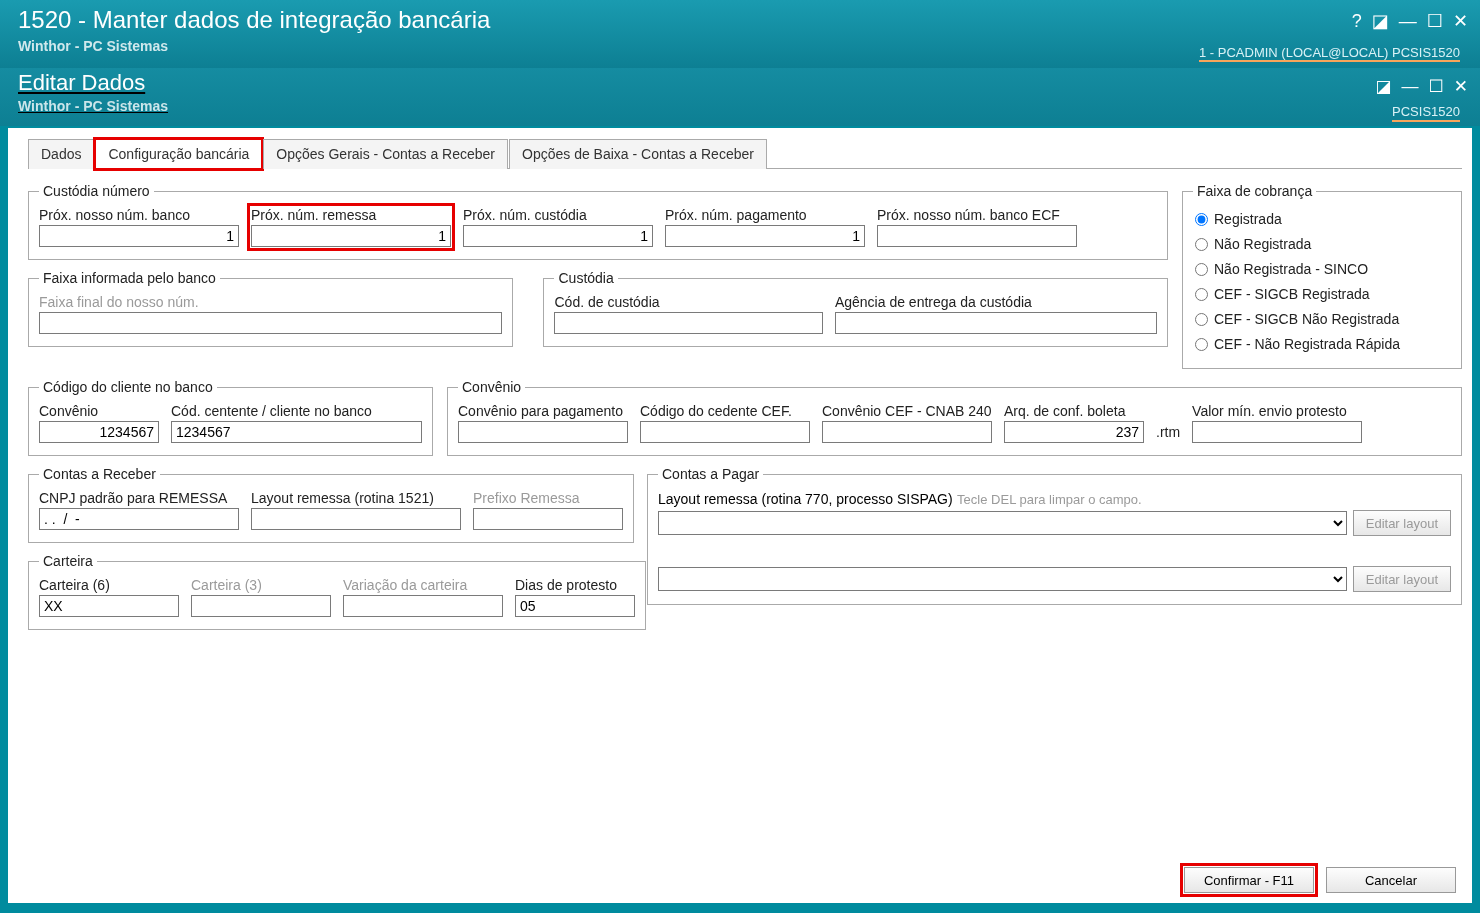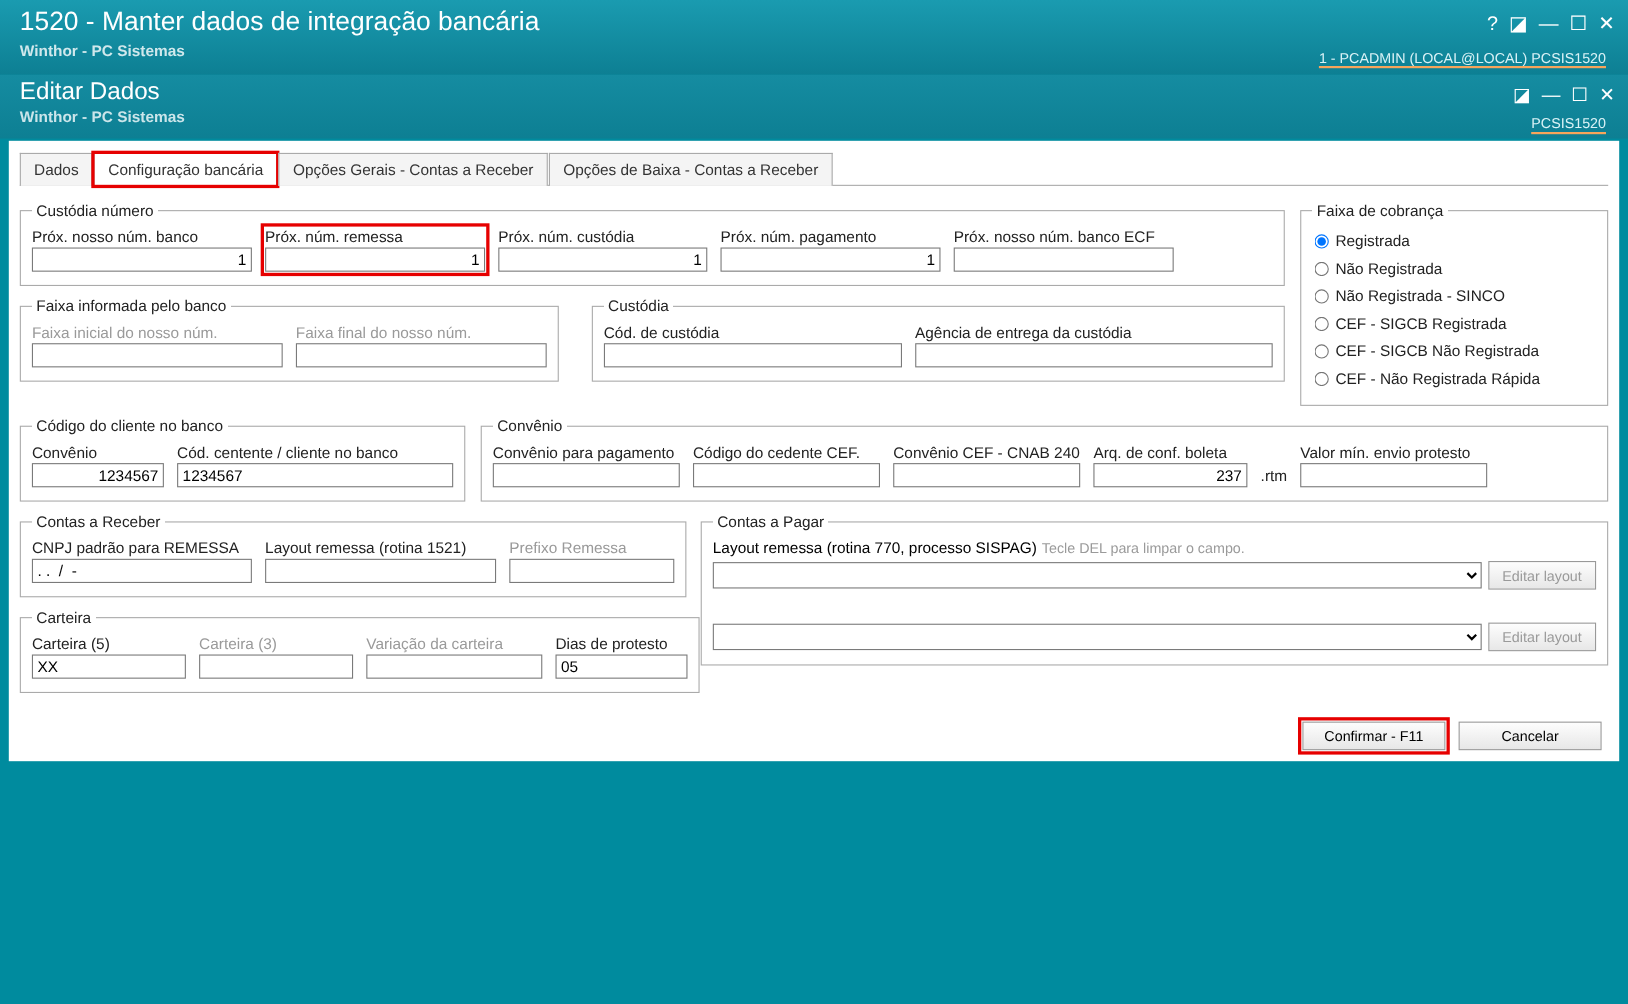--- a/index.html
+++ b/index.html
@@ -5,27 +5,27 @@
 * { box-sizing: border-box; margin: 0; padding: 0; font-family: Arial, sans-serif; }
 body { background: #008b9e; width: 1480px; height: 913px; position: relative; overflow: hidden; }
 .outer-titlebar { height: 68px; background: linear-gradient(to bottom, #1a9bb0, #0d7f93); padding: 6px 18px 4px; position: relative; }
 .outer-title { color: #fff; font-size: 24px; font-weight: normal; }
 .outer-sub { color: #d0e8ec; font-size: 14px; font-weight: bold; margin-top: 4px; }
 .outer-controls { position: absolute; right: 12px; top: 10px; display: flex; gap: 10px; align-items: center; color: #fff; font-size: 18px; }
 .outer-controls span { cursor: pointer; }
 .user-info { position: absolute; right: 20px; bottom: 6px; color: #d9f2f6; font-size: 13px; border-bottom: 2px solid #f7a55b; }
 .ste-tag { position: absolute; right: 0; top: 0; background: #2aa5b8; color: #d9f2f6; font-size: 12px; padding: 1px 3px; border-bottom: 2px solid #f7a55b; }
 
-.inner-titlebar { height: 58px; background: linear-gradient(to bottom, #158ca1, #0d7f93); padding: 2px 18px 2px; position: relative; }
+.inner-titlebar { height: 58px; background: linear-gradient(to bottom, #158ca1, #0d7f93); padding: 2px 18px 2px; position: relative; text-decoration: underline; }
 .inner-title { color: #fff; font-size: 22px; font-weight: normal; }
 .inner-sub { color: #cbe5ea; font-size: 14px; font-weight: bold; margin-top: 2px; }
 .inner-controls { position: absolute; right: 12px; top: 8px; display: flex; gap: 10px; align-items: center; color: #fff; font-size: 17px; }
 .inner-code { position: absolute; right: 20px; bottom: 4px; color: #d9f2f6; font-size: 13px; border-bottom: 2px solid #f7a55b; padding-bottom: 1px;}
 
-.workarea { background: #fff; margin: 2px 8px 8px 8px; height: 564px; padding: 10px 10px 10px 10px; position: relative; }
+.workarea { background: #fff; margin: 2px 8px 8px 8px; height: 775px; padding: 10px 10px 10px 20px; position: relative; }
 .tabs { display: flex; border-bottom: 1px solid #aaa; }
 .tab { padding: 6px 12px; font-size: 14px; color: #333; border: 1px solid #aaa; border-bottom: none; background: #f4f4f4; margin-right: 1px; cursor: pointer; position: relative; top: 1px; }
 .tab.active { background: #fff; border-bottom: 1px solid #fff; }
 .tab.highlight { outline: 3px solid #e60000; outline-offset: -1px; }
 
 .panel { padding-top: 14px; }
 fieldset { border: 1px solid #aaa; margin-bottom: 10px; padding: 8px 10px 12px 10px; position: relative; }
 legend { font-size: 14px; color: #222; padding: 0 4px; }
 .row { display: flex; gap: 12px; align-items: flex-end; }
 .field { display: flex; flex-direction: column; }
@@ -112,24 +112,20 @@
               <input type="text" value="" style="">
             </div>
           </div>
         </fieldset>
 
         <div class="cols" style="gap:30px">
           <fieldset style="flex:1">
             <legend>Faixa informada pelo banco</legend>
             <div class="row">
               <div class="field" style="flex:1">
-                <label class="disabled">Faixa inicial do nosso núm.</label>
-                <input type="text" disabled="" style="">
-              </div>
-              <div class="field" style="flex:1">
                 <label class="disabled">Faixa final do nosso núm.</label>
                 <input type="text" disabled="" style="">
               </div>
             </div>
           </fieldset>
 
           <fieldset style="flex:1.3">
             <legend>Custódia</legend>
             <div class="row">
               <div class="field" style="flex:1">
@@ -238,21 +234,21 @@
               <label class="disabled">Prefixo Remessa</label>
               <input type="text" disabled="" style="">
             </div>
           </div>
         </fieldset>
 
         <fieldset>
           <legend>Carteira</legend>
           <div class="row">
             <div class="field" style="width:140px">
-              <label>Carteira (5)</label>
+              <label>Carteira (6)</label>
               <input type="text" value="XX" style="">
             </div>
             <div class="field" style="width:140px">
               <label class="disabled">Carteira (3)</label>
               <input type="text" disabled="" style="">
             </div>
             <div class="field" style="width:160px">
               <label class="disabled">Variação da carteira</label>
               <input type="text" disabled="" style="">
             </div>

